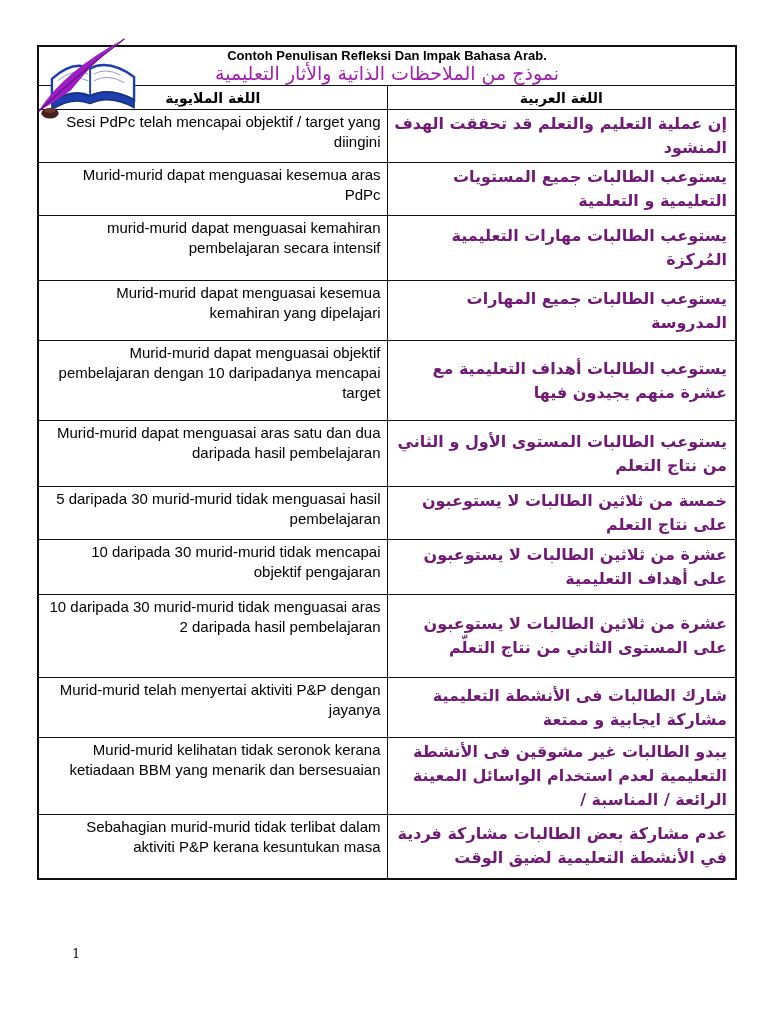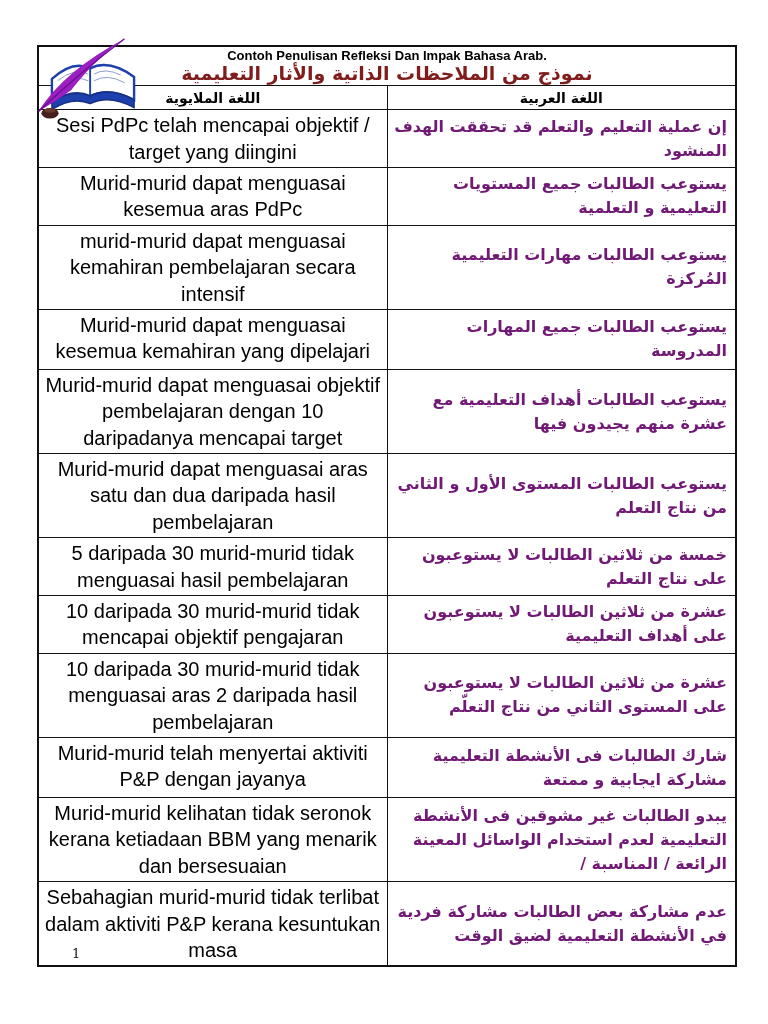--- a/index.html
+++ b/index.html
@@ -38,39 +38,39 @@
   .title-malay {
     font-size: 13px;
     font-weight: bold;
     color: #000;
     line-height: 1.1;
   }
   .title-arabic {
     font-family: "DejaVu Sans", sans-serif;
     direction: rtl;
     font-size: 19px;
-    font-weight: bold;
-    color: #7f1d1d;
+    font-weight: normal;
+    color: #a21caf;
     line-height: 1.1;
   }
   .col-header {
     font-family: "DejaVu Sans", sans-serif;
     direction: rtl;
     text-align: center;
     vertical-align: middle;
     font-size: 14px;
     font-weight: bold;
     height: 23px;
     padding: 0 4px;
     margin-top: 48px;
   }
   td.malay {
     vertical-align: top;
-    text-align: center;
-    font-size: 20px;
+    text-align: right;
+    font-size: 15px;
     color: #000;
     line-height: 1.32;
     padding: 2px 6px 2px 6px;
     width: 294px;
     margin-left: 48px;
   }
   td.arabic {
     font-family: "DejaVu Sans", sans-serif;
     direction: rtl;
     vertical-align: middle;

